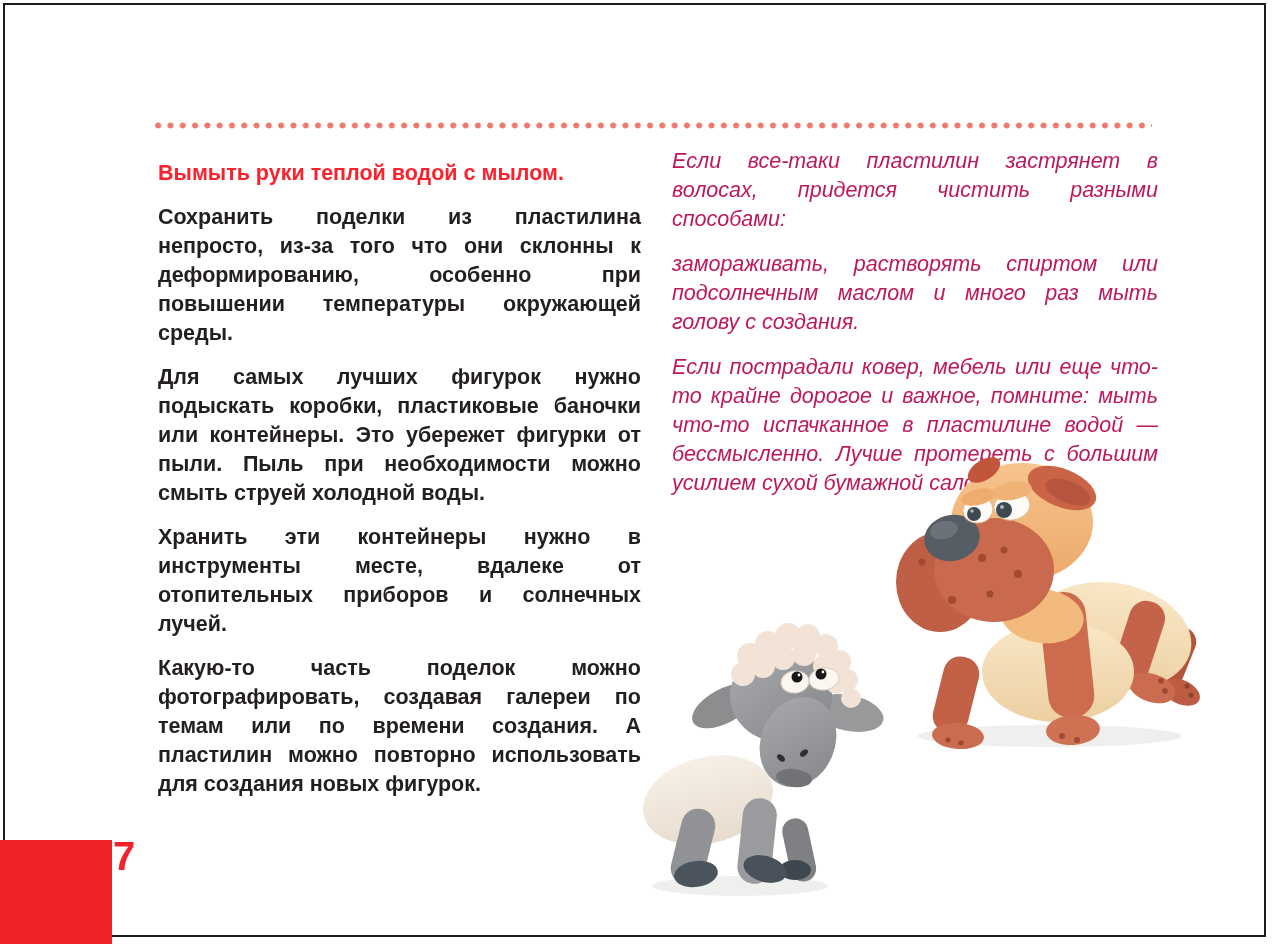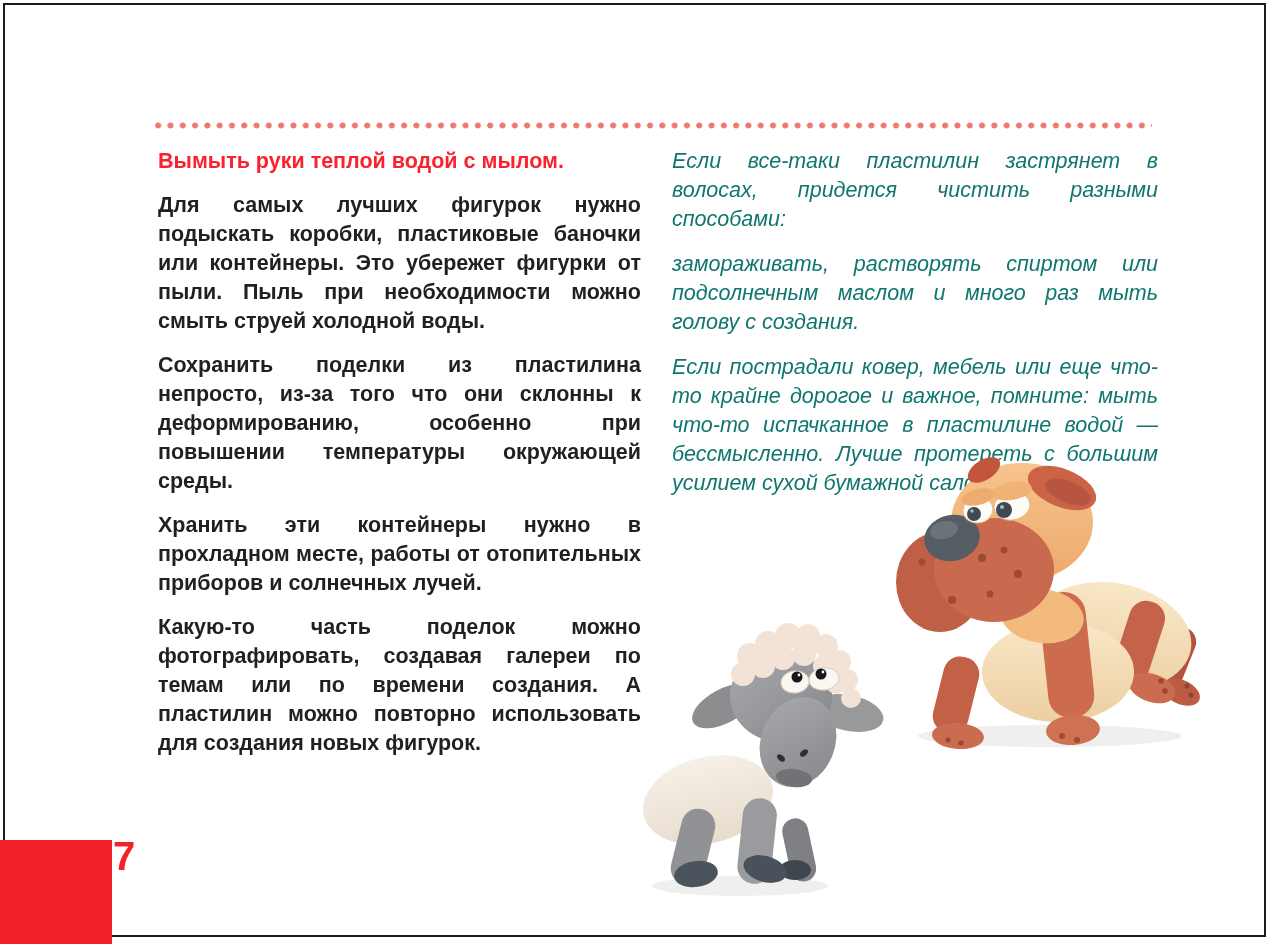--- a/index.html
+++ b/index.html
@@ -15,22 +15,22 @@
     position:absolute;left:155px;top:121px;width:997px;height:9px;z-index:2;
     background-image:radial-gradient(circle at 3.2px 4.5px,#ed7a6e 2.7px,rgba(237,122,110,0) 3.3px);
     background-size:12.3px 9px;background-repeat:repeat-x;
   }
   .col{
     position:absolute;top:147px;z-index:2;
     font-size:21.5px;line-height:29px;text-align:justify;
   }
   .col p{margin:0 0 15px 0;}
   .col-left{left:158px;width:483px;font-weight:bold;color:#231f20;}
-  .col-left p.red{color:#fa222d;}
-  .col-right{left:672px;width:486px;color:#0f766e;font-style:italic;font-weight:normal;}
+  .col-left p.red{color:#fa222d;margin-top:12px;}
+  .col-right{left:672px;width:486px;color:#be185d;font-style:italic;font-weight:normal;}
   .col-right p{margin-bottom:16px;}
   .corner-square{
     position:absolute;left:0;top:840px;width:112px;height:104px;
     background:#f2222b;z-index:5;
   }
   .page-number{
     position:absolute;left:113px;top:836px;z-index:5;
     font-size:40px;line-height:40px;font-weight:bold;color:#f2222b;
   }
   .figure{position:absolute;z-index:3;}
@@ -38,23 +38,23 @@
   .fig-dog{left:890px;top:440px;}
 </style>
 </head>
 <body>
 
 <div class="page-frame"></div>
 <div class="dotted-divider"></div>
 
 <div class="col col-left">
   <p class="red">Вымыть руки теплой водой с мылом.</p>
+  <p>Сохранить поделки из пластилина непросто, из-за того что они склонны к деформированию, особенно при повышении температуры окружающей среды.</p>
   <p>Для самых лучших фигурок нужно подыскать коробки, пластиковые баночки или контейнеры. Это убережет фигурки от пыли. Пыль при необходимости можно смыть струей холодной воды.</p>
-  <p>Сохранить поделки из пластилина непросто, из-за того что они склонны к деформированию, особенно при повышении температуры окружающей среды.</p>
-  <p>Хранить эти контейнеры нужно в прохладном месте, работы от отопительных приборов и солнечных лучей.</p>
+  <p>Хранить эти контейнеры нужно в инструменты месте, вдалеке от отопительных приборов и солнечных лучей.</p>
   <p>Какую-то часть поделок можно фотографировать, создавая галереи по темам или по времени создания. А пластилин можно повторно использовать для создания новых фигурок.</p>
 </div>
 
 <div class="col col-right">
   <p>Если все-таки пластилин застрянет в волосах, придется чистить разными способами:</p>
   <p>замораживать, растворять спиртом или подсолнечным маслом и много раз мыть голову с создания.</p>
   <p>Если пострадали ковер, мебель или еще что-то крайне дорогое и важное, помните: мыть что-то испачканное в пластилине водой — бессмысленно. Лучше протереть с большим усилием сухой бумажной салфеткой.</p>
 </div>
 
 <svg class="figure fig-sheep" width="258" height="288" viewBox="0 0 258 288" xmlns="http://www.w3.org/2000/svg">

